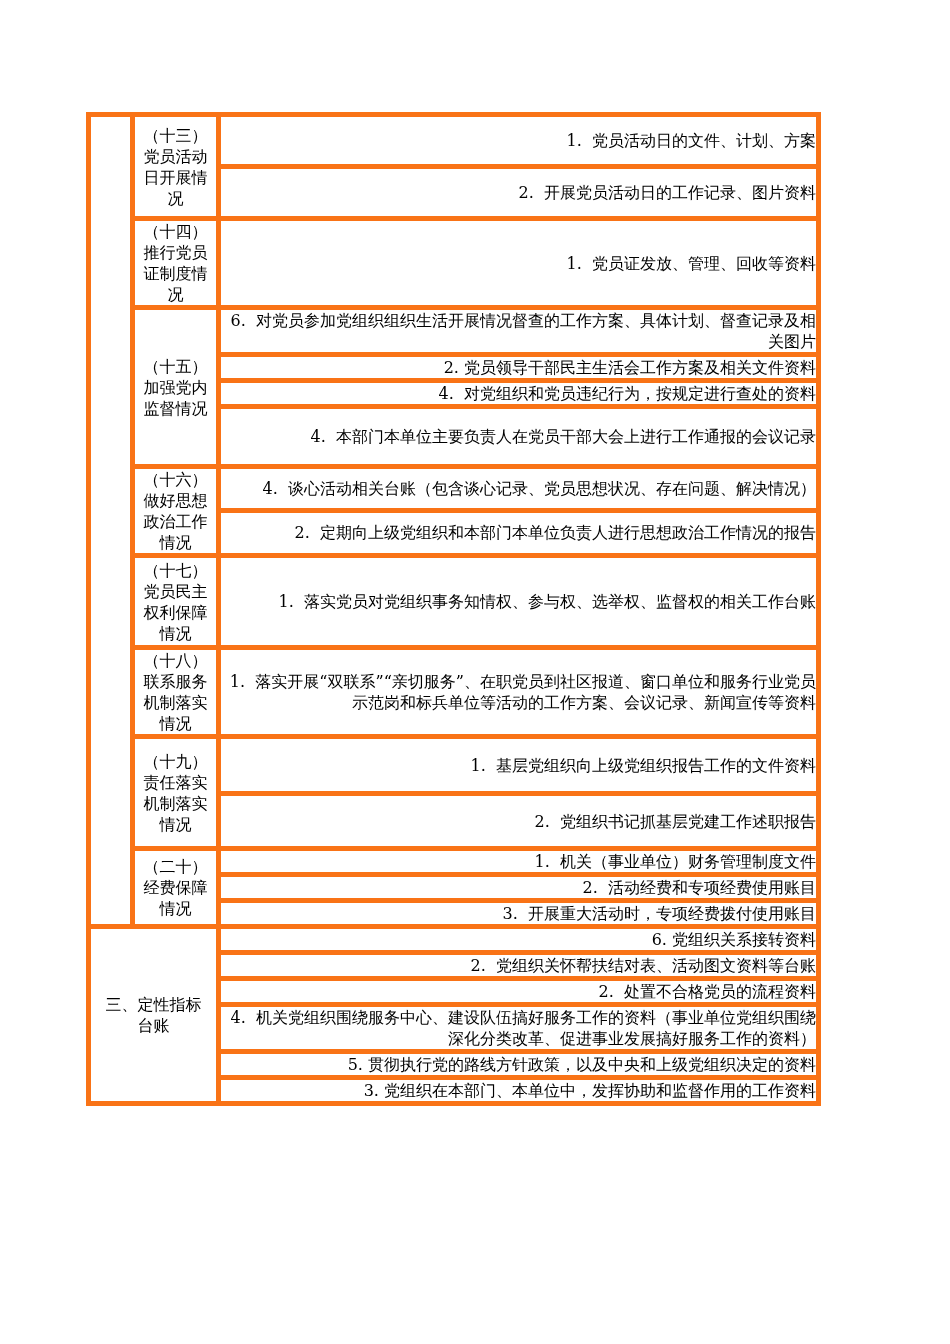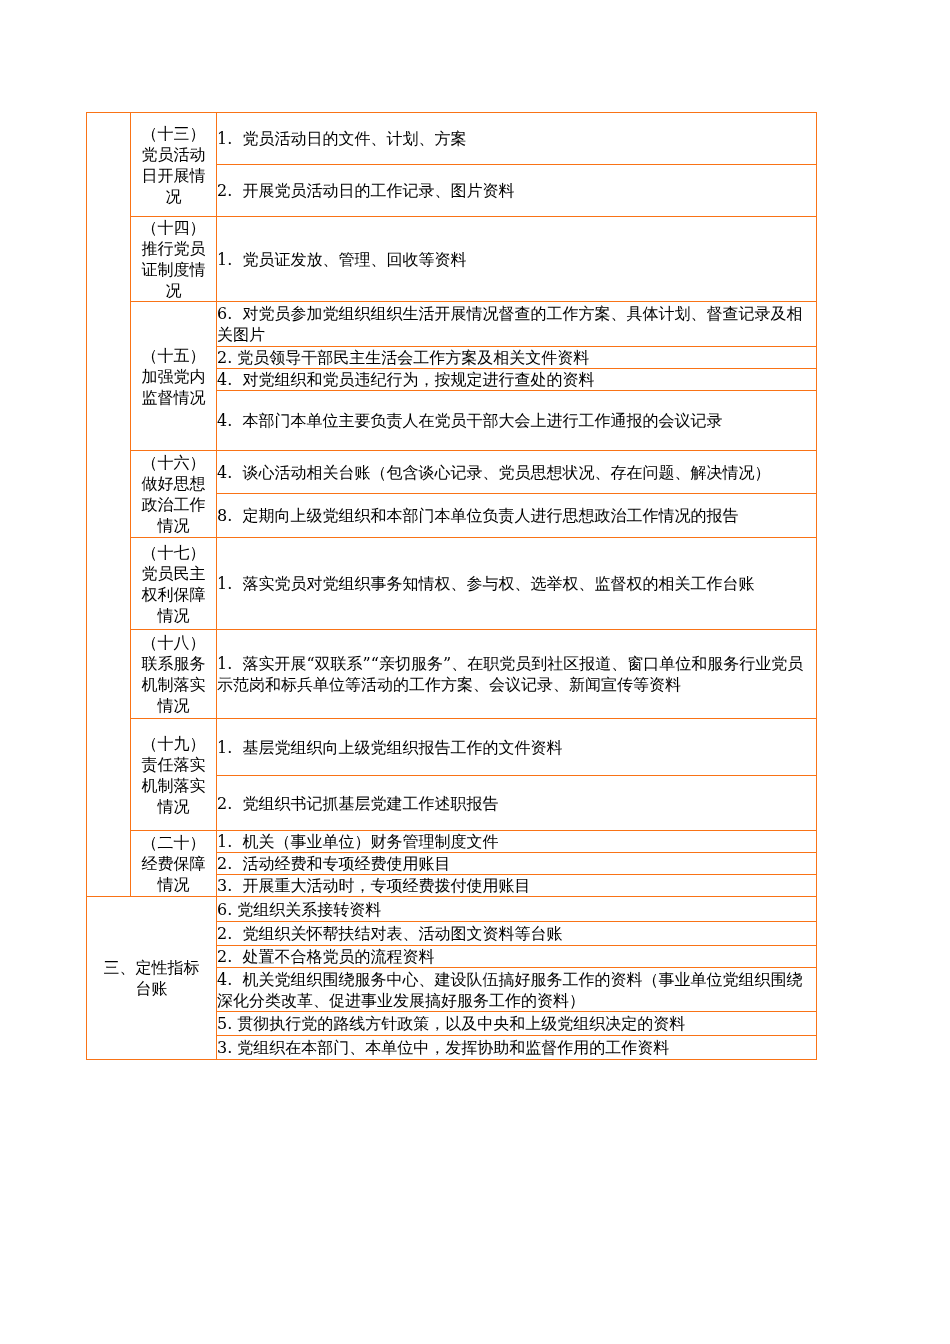--- a/index.html
+++ b/index.html
@@ -18,34 +18,34 @@
   }
   table.ledger {
     position: absolute;
     left: 86px;
     top: 112px;
     width: 730px;
     border-collapse: collapse;
     table-layout: fixed;
   }
   table.ledger td {
-    border: 1px solid #f97316;
+    border: 5px solid #f97316;
     font-size: 16px;
     line-height: 21px;
     vertical-align: middle;
     padding: 0;
     overflow: hidden;
   }
   td.label {
     text-align: center;
     white-space: pre-line;
     padding: 0 2px;
   }
   td.item {
-    text-align: left;
+    text-align: right;
     white-space: pre-wrap;
     padding: 0 5px 0 4px;
   }
   td.colA { border-top: none; }
   .bt2 { border-top-width: 2px; }
   .bl2 { border-left-width: 2px; }
   .br2 { border-right-width: 2px; }
   .bb2 { border-bottom-width: 2px; margin-left: 22px; }
 </style>
 </head>
@@ -96,21 +96,21 @@
       </tr>
 
       <tr style="height:43px">
         <td class="label" rowspan="2">（十六）
 做好思想
 政治工作
 情况</td>
         <td class="item br2">4.  谈心活动相关台账（包含谈心记录、党员思想状况、存在问题、解决情况）</td>
       </tr>
       <tr style="height:44px">
-        <td class="item br2">8.  定期向上级党组织和本部门本单位负责人进行思想政治工作情况的报告</td>
+        <td class="item br2">2.  定期向上级党组织和本部门本单位负责人进行思想政治工作情况的报告</td>
       </tr>
 
       <tr style="height:92px">
         <td class="label">（十七）
 党员民主
 权利保障
 情况</td>
         <td class="item br2">1.  落实党员对党组织事务知情权、参与权、选举权、监督权的相关工作台账</td>
       </tr>
 

